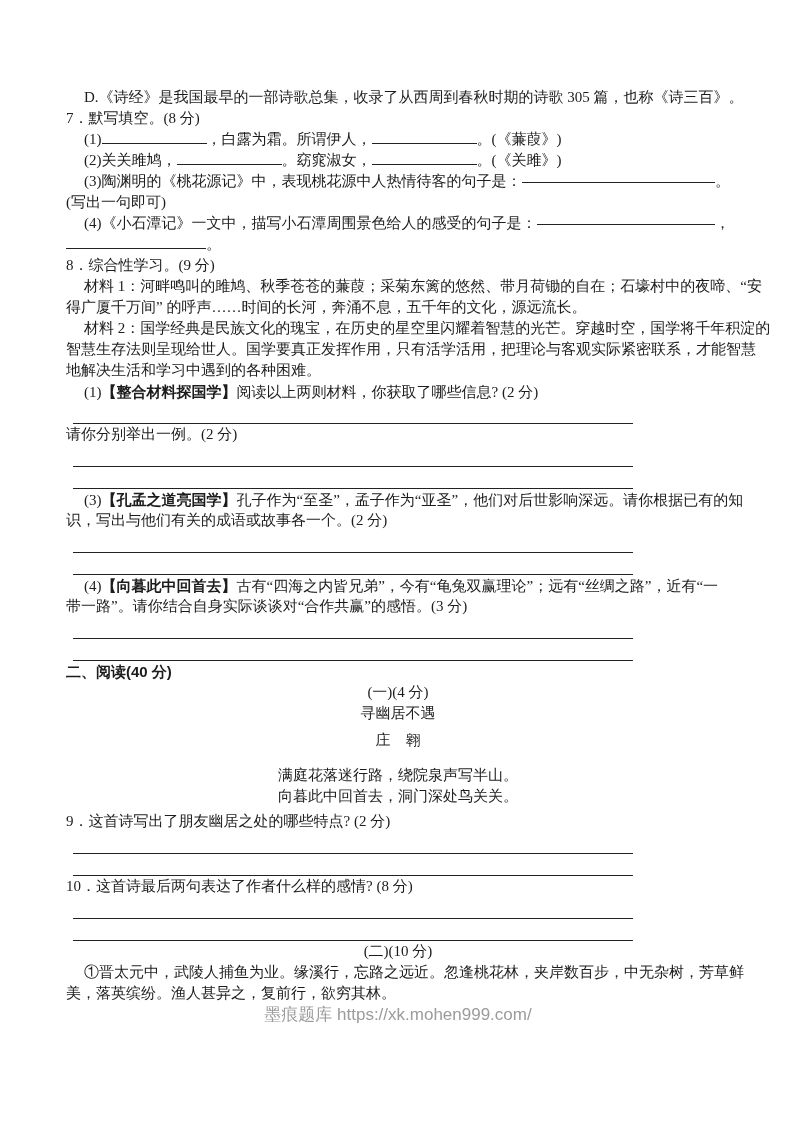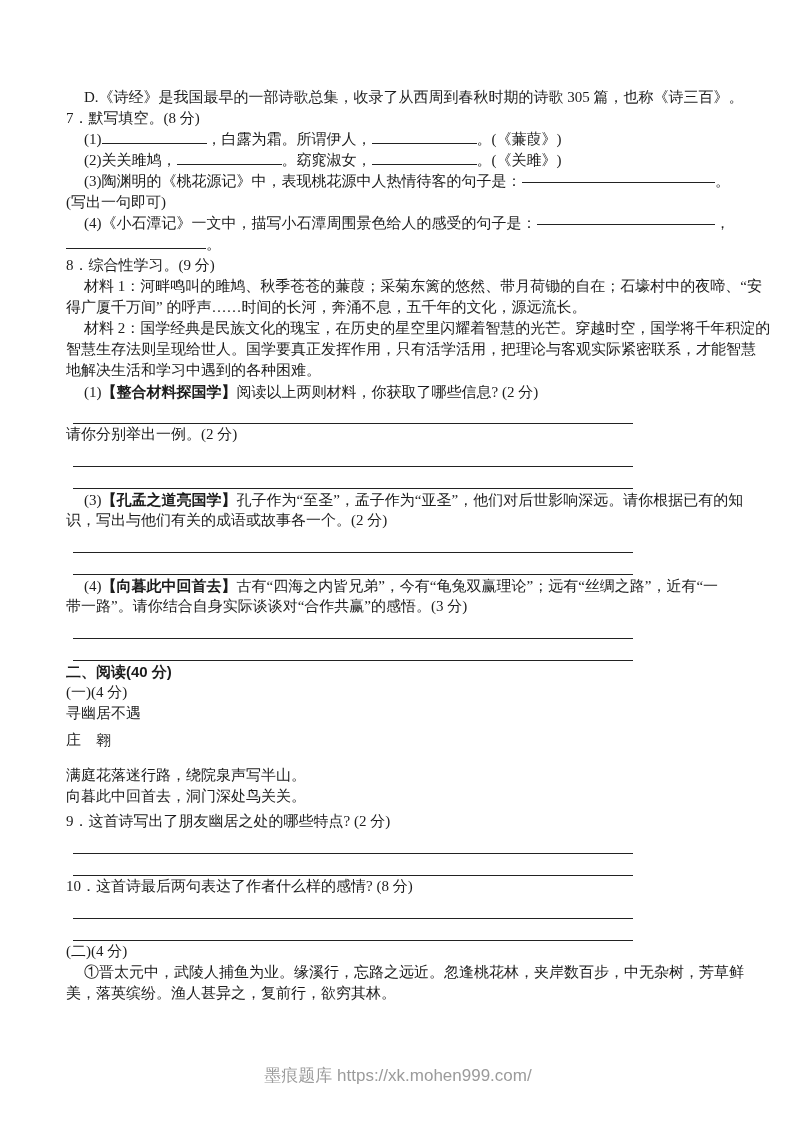--- a/index.html
+++ b/index.html
@@ -16,28 +16,28 @@
     overflow:hidden;
   }
   .line{height:21px;white-space:nowrap;}
   .indent{padding-left:18px;}
   .flexline{display:flex;align-items:center;}
   .flexline>span{flex:0 0 auto;}
   .blank{display:inline-block;width:105px;height:1px;border-bottom:1px solid #222;vertical-align:baseline;}
   .blank.grow{flex:1 1 auto;}
   .blank.w140{width:140px;}
   .ansline{height:21px;width:560px;margin-left:7px;border-bottom:1px solid #222;}
-  .center{text-align:left;}
+  .center{text-align:center;}
   .tag{font-family:"Liberation Sans","DejaVu Sans",sans-serif;font-weight:bold;}
   .bold-heading{font-family:"Liberation Sans","DejaVu Sans",sans-serif;font-weight:bold;}
   .mt4{margin-top:4px;}
   .mt6{margin-top:6px;}
   .mt14{margin-top:14px;}
   .footer{
-    margin-top:61px;height:21px;
+    height:21px;
     text-align:center;
     font-family:"Liberation Sans","DejaVu Sans",sans-serif;
     font-size:17px;
     color:#9b9b9b;
     white-space:nowrap;
   }
 </style>
 </head>
 <body>
 
@@ -102,20 +102,20 @@
   <div class="line center">向暮此中回首去，洞门深处鸟关关。</div>
 
   <div class="line mt4">9．这首诗写出了朋友幽居之处的哪些特点? (2 分)</div>
   <div class="ansline"></div>
   <div class="ansline"></div>
 
   <div class="line">10．这首诗最后两句表达了作者什么样的感情? (8 分)</div>
   <div class="ansline"></div>
   <div class="ansline"></div>
 
-  <div class="line center">(二)(4 分)</div>
+  <div class="line center">(二)(10 分)</div>
 
   <div class="line indent">①晋太元中，武陵人捕鱼为业。缘溪行，忘路之远近。忽逢桃花林，夹岸数百步，中无杂树，芳草鲜</div>
   <div class="line">美，落英缤纷。渔人甚异之，复前行，欲穷其林。</div>
 
   <div class="footer">墨痕题库 https://xk.mohen999.com/</div>
 
 </div>
 
 </body></html>

